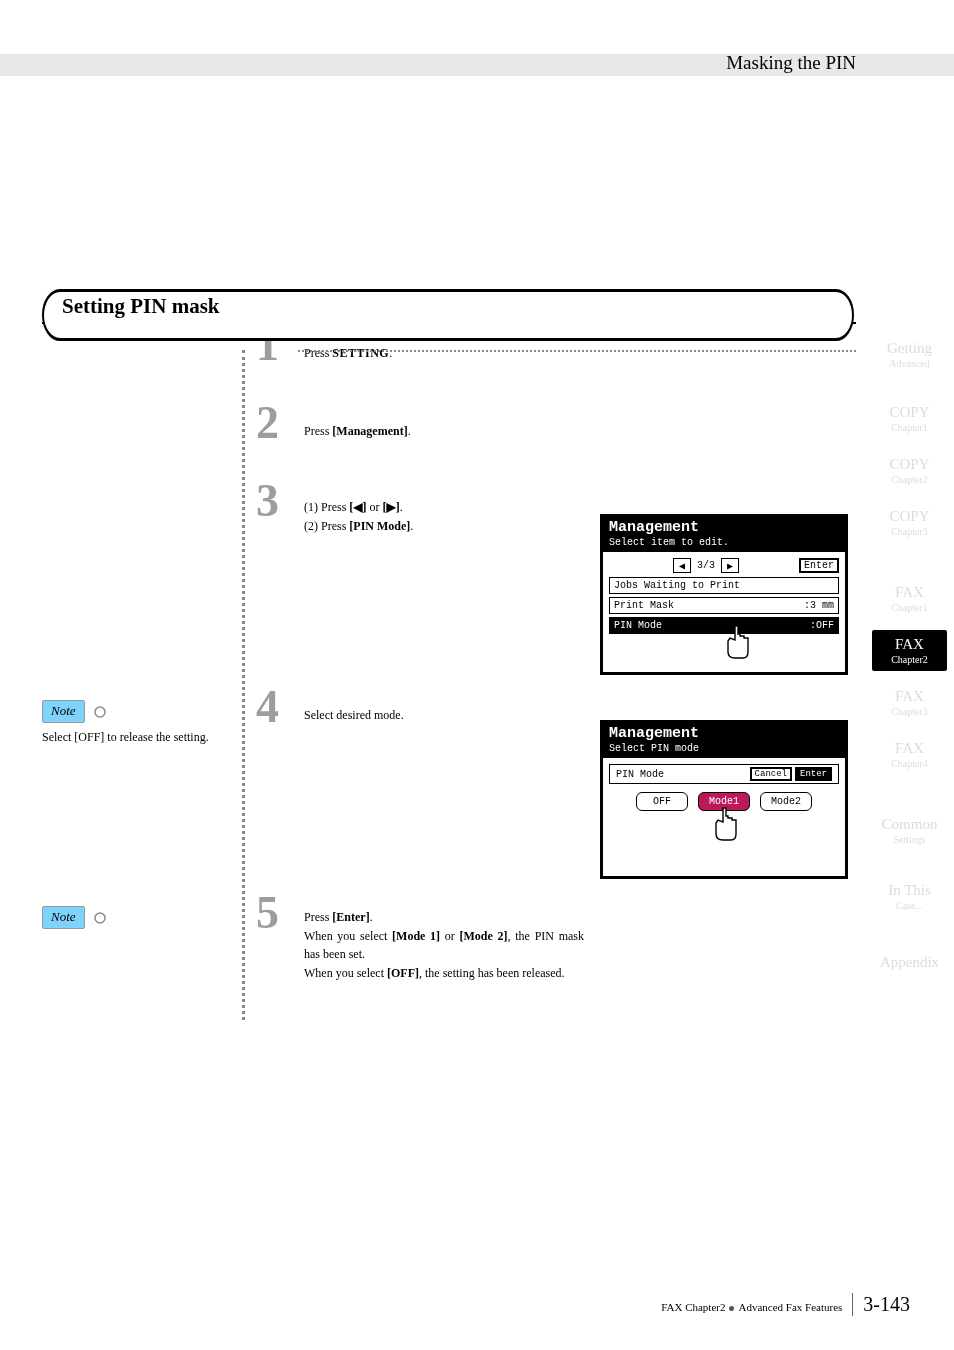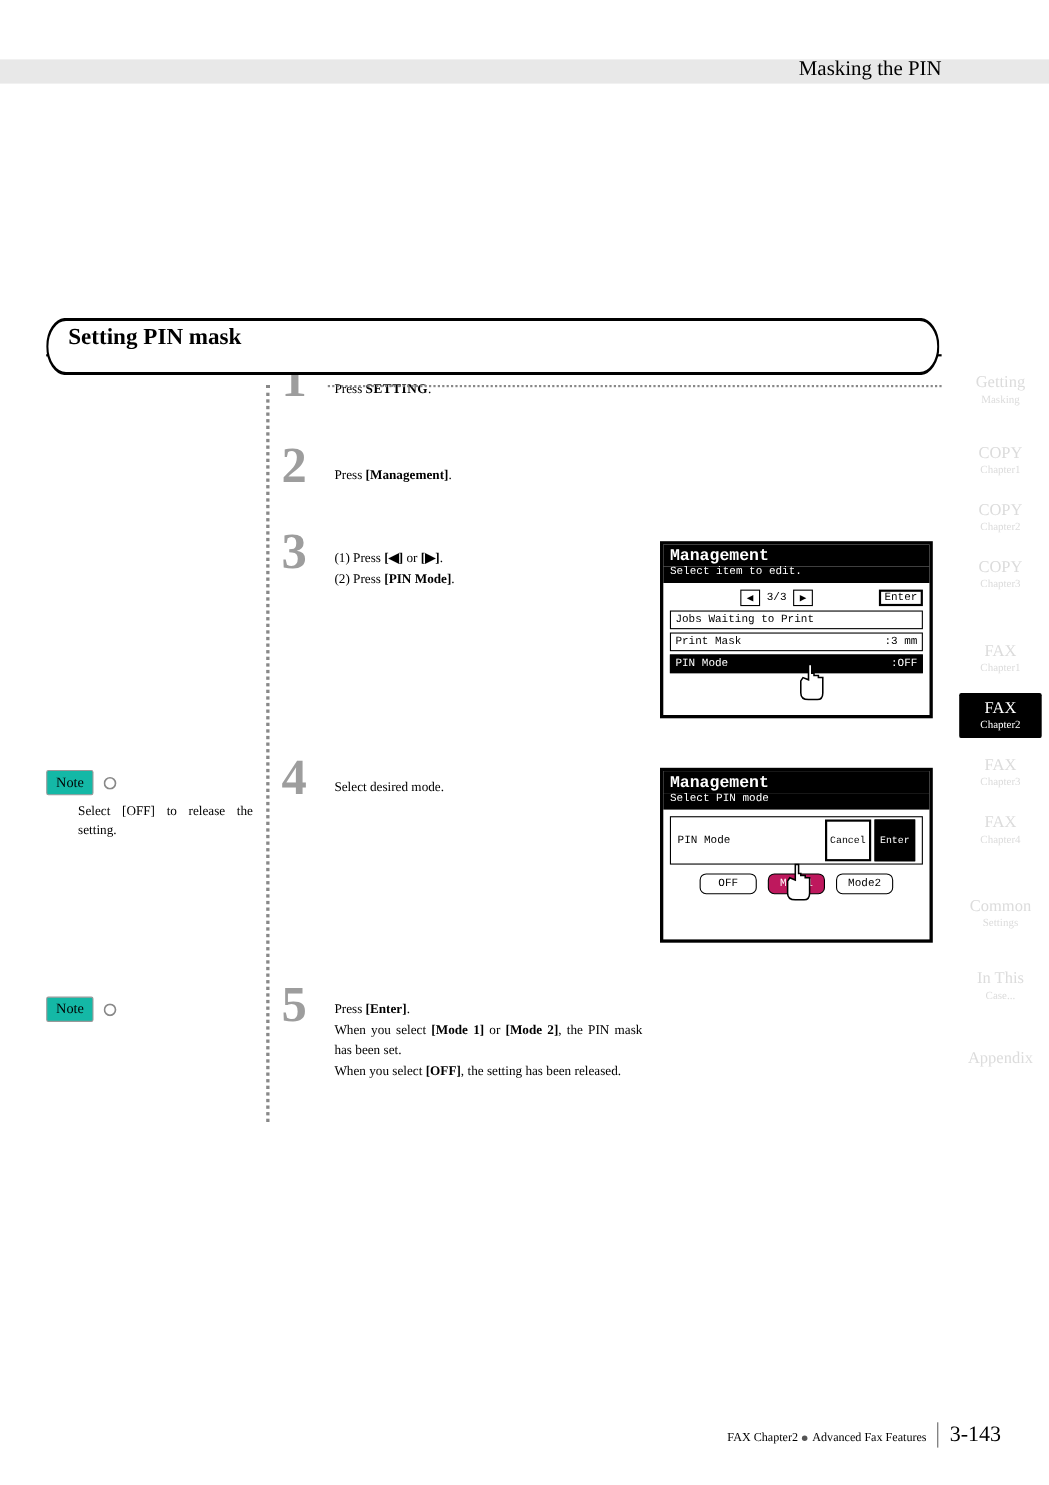--- a/index.html
+++ b/index.html
@@ -26,43 +26,43 @@
     .step-num { position: absolute; left: 214px; top: -18px; font-size: 46px; color: #9d9d9d; font-family: "Century Schoolbook", Georgia, serif; font-weight: bold; }
     .step-text { margin-left: 262px; font-size: 12px; line-height: 1.55; max-width: 290px; padding-top: 4px; }
     .step-text .bold { font-weight: bold; }
     .step-text .sc { font-variant: small-caps; letter-spacing: 0.5px; }
 
     .dotrow { position: absolute; left: 256px; right: 0; top: 12px; height: 2px; }
     .dotrow::before { content: ""; position: absolute; left: 0; right: 0; top: 0; border-top: 2px dotted #888; }
     .dotcol { position: absolute; left: 200px; top: 14px; bottom: 0; width: 2px; border-left: 3px dotted #888; }
 
     .col-left { position: absolute; left: 0; width: 188px; font-size: 12px; line-height: 1.45; }
-    .note-tag { display: inline-block; background: #14b8a6; border: 1px solid #999; border-radius: 2px; padding: 1px 8px; font-size: 13px; margin-bottom: 4px; }
-    .note-body { margin-top: 2px; text-align: justify; margin-left: 29px; }
-
-    .lcd { position: absolute; width: 248px; border: 3px solid #000; background: #fff; font-family: "Courier New", monospace; }
+    .note-tag { display: inline-block; background: #7dd3fc; border: 1px solid #999; border-radius: 2px; padding: 1px 8px; font-size: 13px; margin-bottom: 4px; font-style: italic; }
+    .note-body { margin-top: 2px; text-align: justify; }
+
+    .lcd { position: absolute; width: 248px; border: 3px solid #000; background: #fff; font-family: "Courier New", monospace; margin-top: 22px; }
     .lcd-title { background: #000; color: #fff; padding: 2px 6px 1px; font-size: 15px; font-weight: bold; }
     .lcd-sub { background: #000; color: #fff; padding: 0 6px 4px; font-size: 10px; }
     .lcd-body { position: relative; padding: 6px 6px 6px; min-height: 120px; }
     .lcd-row { display: flex; align-items: center; gap: 4px; margin-bottom: 4px; }
     .px-btn { border: 1px solid #000; padding: 0 3px; font-size: 10px; background: #fff; display: inline-flex; align-items: center; justify-content: center; min-width: 18px; height: 15px; }
     .px-btn-enter { width: 40px; }
     .lcd-item { border: 1px solid #000; font-size: 10px; padding: 2px 4px; margin-bottom: 3px; display: flex; justify-content: space-between; }
     .lcd-item.sel { background: #000; color: #fff; }
     .lcd-page { font-size: 10px; }
 
     .hand { position: absolute; width: 32px; height: 36px; }
     .hand svg { width: 100%; height: 100%; }
 
     .lcd2-opts { display: flex; gap: 10px; margin-top: 8px; justify-content: center; }
     .opt-btn { border: 1px solid #000; border-radius: 6px; font-size: 10px; padding: 3px 0; width: 52px; text-align: center; }
     .opt-btn.sel { background: #be185d; color: #fff; }
     .lcd2-pin { border: 1px solid #000; font-size: 10px; padding: 2px 6px; display: flex; justify-content: space-between; align-items: center; }
     .mini-btns { display: flex; gap: 3px; }
-    .mini-btn { border: 2px solid #000; font-size: 9px; padding: 12px 3px; }
+    .mini-btn { border: 2px solid #000; font-size: 9px; padding: 0 3px; }
     .mini-btn.sel { background: #000; color: #fff; }
 
     .footer { position: absolute; bottom: 34px; right: 44px; font-size: 11px; display: flex; align-items: baseline; gap: 10px; }
     .foot-pg { font-size: 20px; font-family: Georgia, serif; border-left: 1px solid #666; padding-left: 10px; }
     .bullet-sep { display:inline-block; width:5px; height:5px; background:#555; border-radius:50%; vertical-align:middle; margin:0 4px; }
   </style>
 </head>
 <body>
 
 <div class="top-area">
@@ -74,21 +74,21 @@
 <div class="section-banner">
   <svg viewBox="0 0 812 36" preserveAspectRatio="none">
     <path d="M 18 1 L 794 1 A 17 17 0 0 1 794 35 L 18 35 A 17 17 0 0 1 18 1 Z" fill="#fff" stroke="#000" stroke-width="2"></path>
   </svg>
   <div class="section-text">Setting PIN mask</div>
 </div>
 
 <div class="sidebar" id="sidebar">
     <div class="sb-item sb-fade">
       <div class="sb-label">Getting</div>
-      <div class="sb-sub">Masking</div>
+      <div class="sb-sub">Advanced</div>
     </div>
     <div class="sb-item sb-fade" style="margin-top: 12px;">
       <div class="sb-label">COPY</div>
       <div class="sb-sub">Chapter1</div>
     </div>
     <div class="sb-item sb-fade">
       <div class="sb-label">COPY</div>
       <div class="sb-sub">Chapter2</div>
     </div>
     <div class="sb-item sb-fade">

